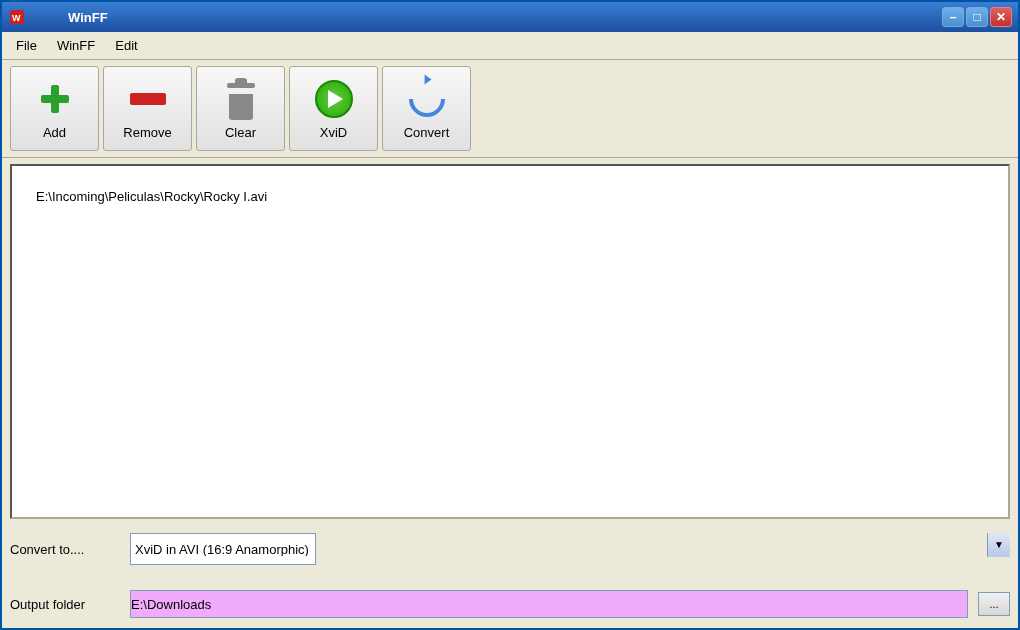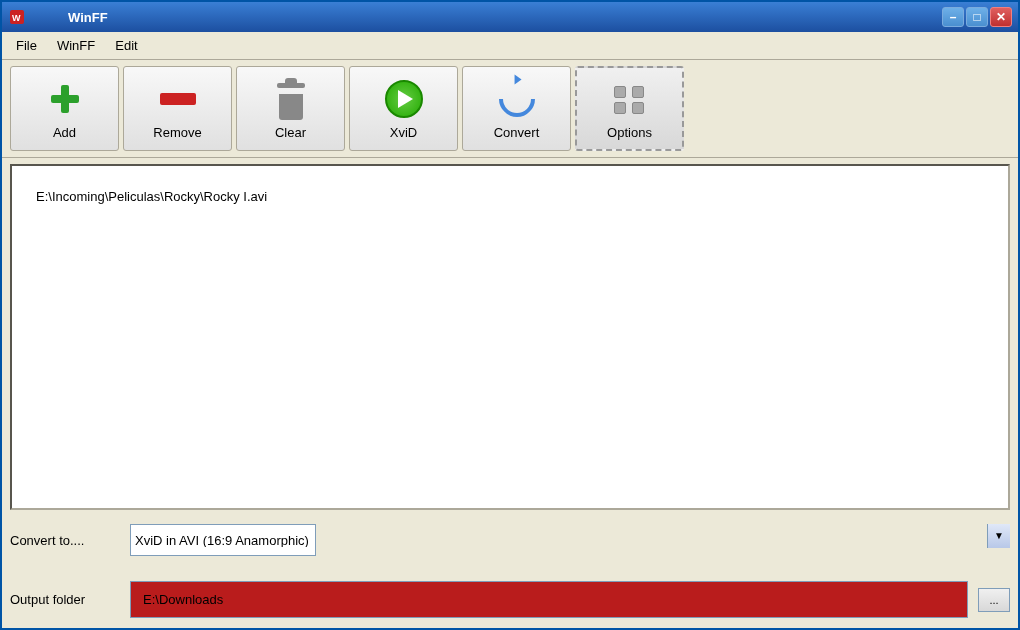--- a/index.html
+++ b/index.html
@@ -93,21 +93,21 @@
       display: flex;
       gap: 4px;
       border-bottom: 1px solid #aca899;
     }
 
     .toolbar-btn {
       display: flex;
       flex-direction: column;
       align-items: center;
       justify-content: center;
-      width: 109px;
+      width: 89px;
       height: 85px;
       border: 1px solid #aca899;
       border-radius: 3px;
       background: linear-gradient(to bottom, #f8f8f8, #e0e0e0);
       cursor: pointer;
       padding: 8px 4px 6px 4px;
       gap: 6px;
     }
 
     .toolbar-btn.options-btn {
@@ -315,25 +315,25 @@
       align-items: center;
       justify-content: center;
       font-size: 10px;
       pointer-events: none;
       line-height: 24px;
       text-align: center;
     }
 
     .folder-input {
       flex: 1;
-      height: 37px;
+      height: 28px;
       border: 1px solid #7f9db9;
-      background: #b91c1c;
-      font-size: 13px;
-      padding: 0 12px;
+      background: #f0abfc;
+      font-size: 13px;
+      padding: 0 0;
     }
 
     .browse-btn {
       width: 32px;
       height: 24px;
       border: 1px solid #7f9db9;
       background: linear-gradient(to bottom, #f0f0f0, #d8d8d8);
       font-size: 11px;
       cursor: pointer;
       display: flex;
@@ -407,31 +407,20 @@
       <div class="btn-icon">
         <div class="convert-icon">
           <div class="arrow-circle">
             <div class="arrow-head"></div>
           </div>
         </div>
       </div>
       <span class="btn-label">Convert</span>
     </button>
 
-    <button class="toolbar-btn options-btn">
-      <div class="btn-icon">
-        <div class="options-icon">
-          <div class="options-dot"></div>
-          <div class="options-dot"></div>
-          <div class="options-dot"></div>
-          <div class="options-dot"></div>
-        </div>
-      </div>
-      <span class="btn-label">Options</span>
-    </button>
   </div>
 
   <div class="file-list-area">
     <div class="file-entry">E:\Incoming\Peliculas\Rocky\Rocky I.avi</div>
   </div>
 
   <div class="bottom-controls">
 
     <div class="control-row">
       <span class="control-label">Convert to....</span>

